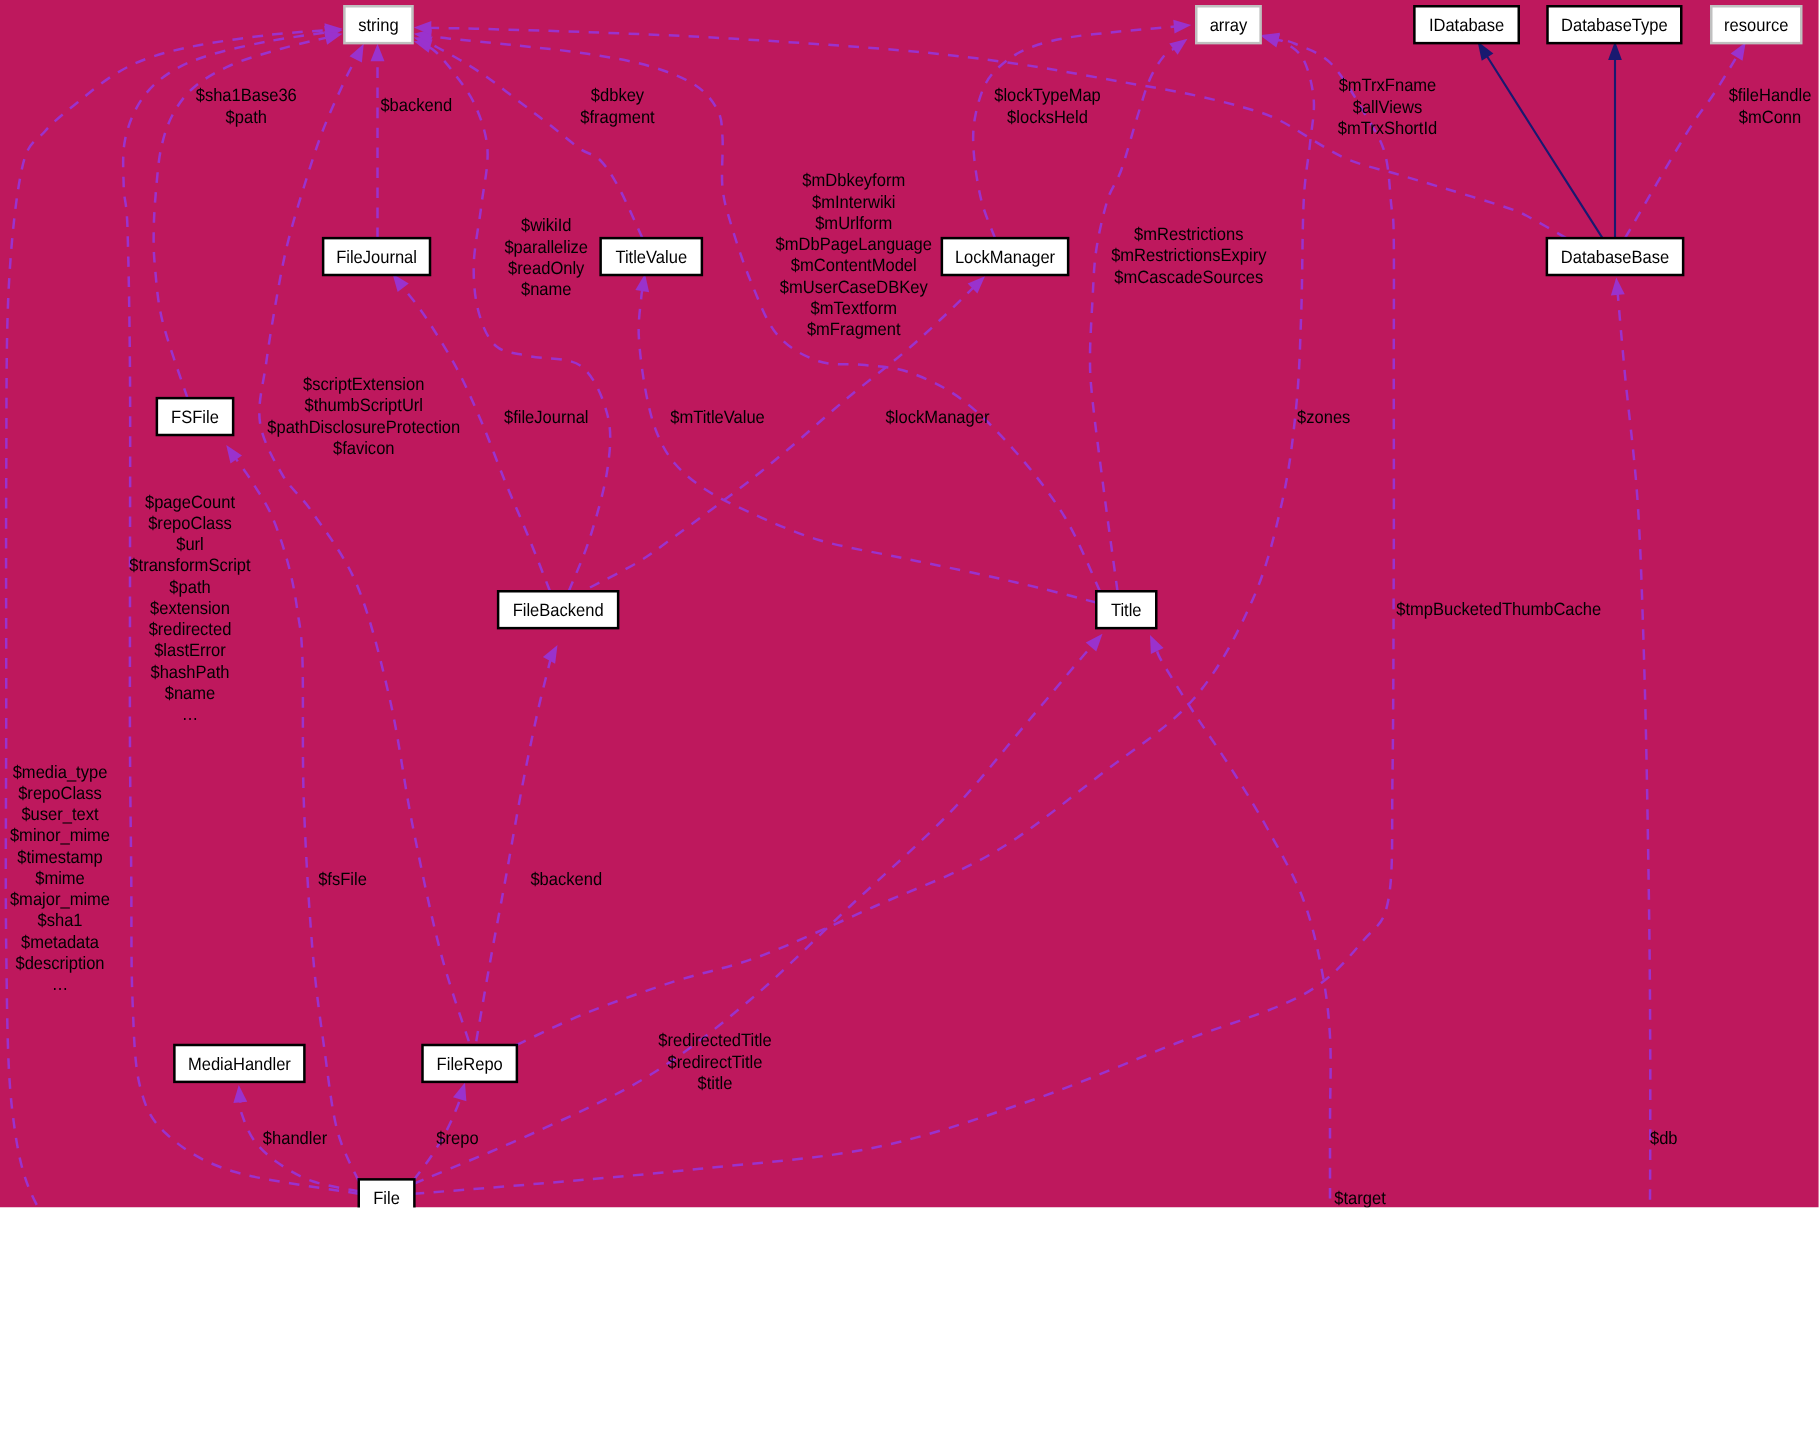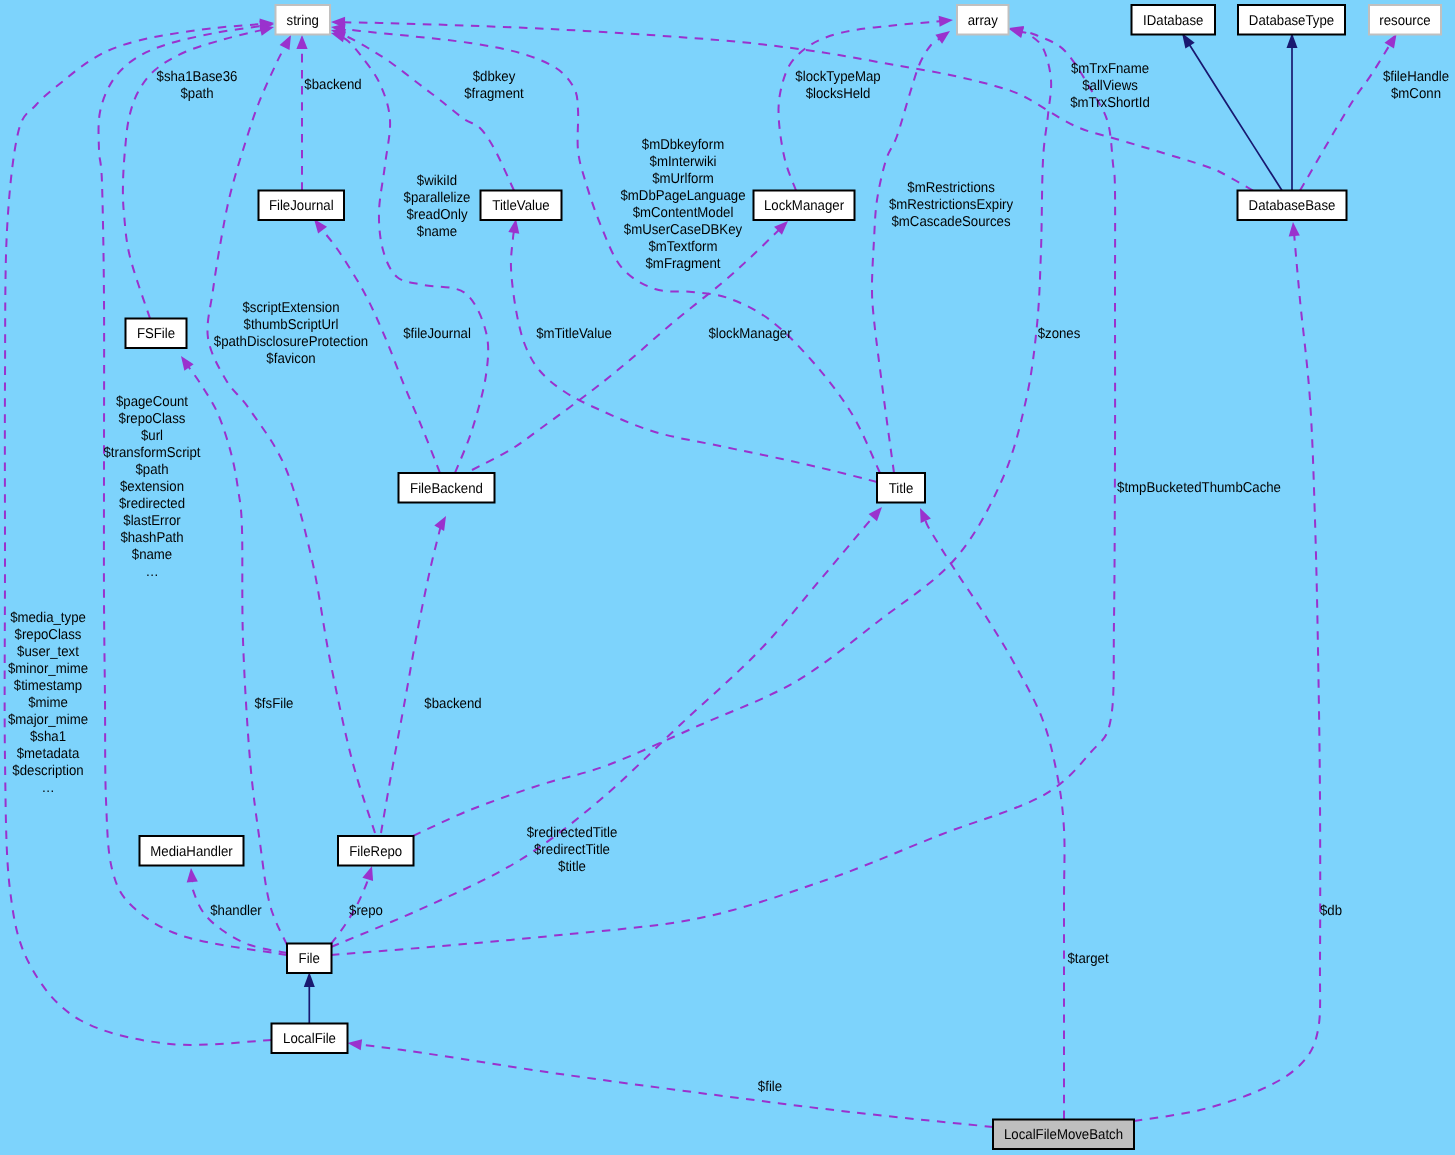--- a/index.html
+++ b/index.html
@@ -1,18 +1,18 @@
 <!DOCTYPE html>
 <html><head>
 <meta charset="utf-8">
 <title>LocalFileMoveBatch Collaboration diagram</title>
 <style>
   html,body{margin:0;padding:0;background:#ffffff;}
   body{font-family:"Liberation Sans",sans-serif;-webkit-font-smoothing:antialiased;text-rendering:geometricPrecision;}
-  #diagram{width:1455px;height:1155px;position:relative;background:#7dd3fc;}
+  #diagram{width:1455px;height:966px;position:relative;background:#be185d;}
   svg{display:block;shape-rendering:geometricPrecision;}
   text{-webkit-font-smoothing:antialiased;}
   svg text{transform-box:fill-box;}
   #diagram{filter:opacity(100%);}
   .nodetext{font-family:"Liberation Sans",sans-serif;font-size:14.3px;fill-opacity:0.995;transform-box:fill-box;transform-origin:center;transform:scaleX(0.925);fill:#000;text-anchor:middle;dominant-baseline:alphabetic;}
   .edgelabel{font-family:"Liberation Sans",sans-serif;font-size:14.3px;fill-opacity:0.995;transform-box:fill-box;transform-origin:center;transform:scaleX(0.925);fill:#000;text-anchor:middle;}
   .nodebox{fill:#ffffff;stroke:#000000;stroke-width:2;}
   .nodebox.light{stroke:#c0c0c0;stroke-width:2;}
   .nodebox.hl{fill:#bfbfbf;stroke:#000000;stroke-width:2;}
   .assoc{fill:none;stroke:#9a32cd;stroke-width:2;stroke-dasharray:8.5,7.5;}

